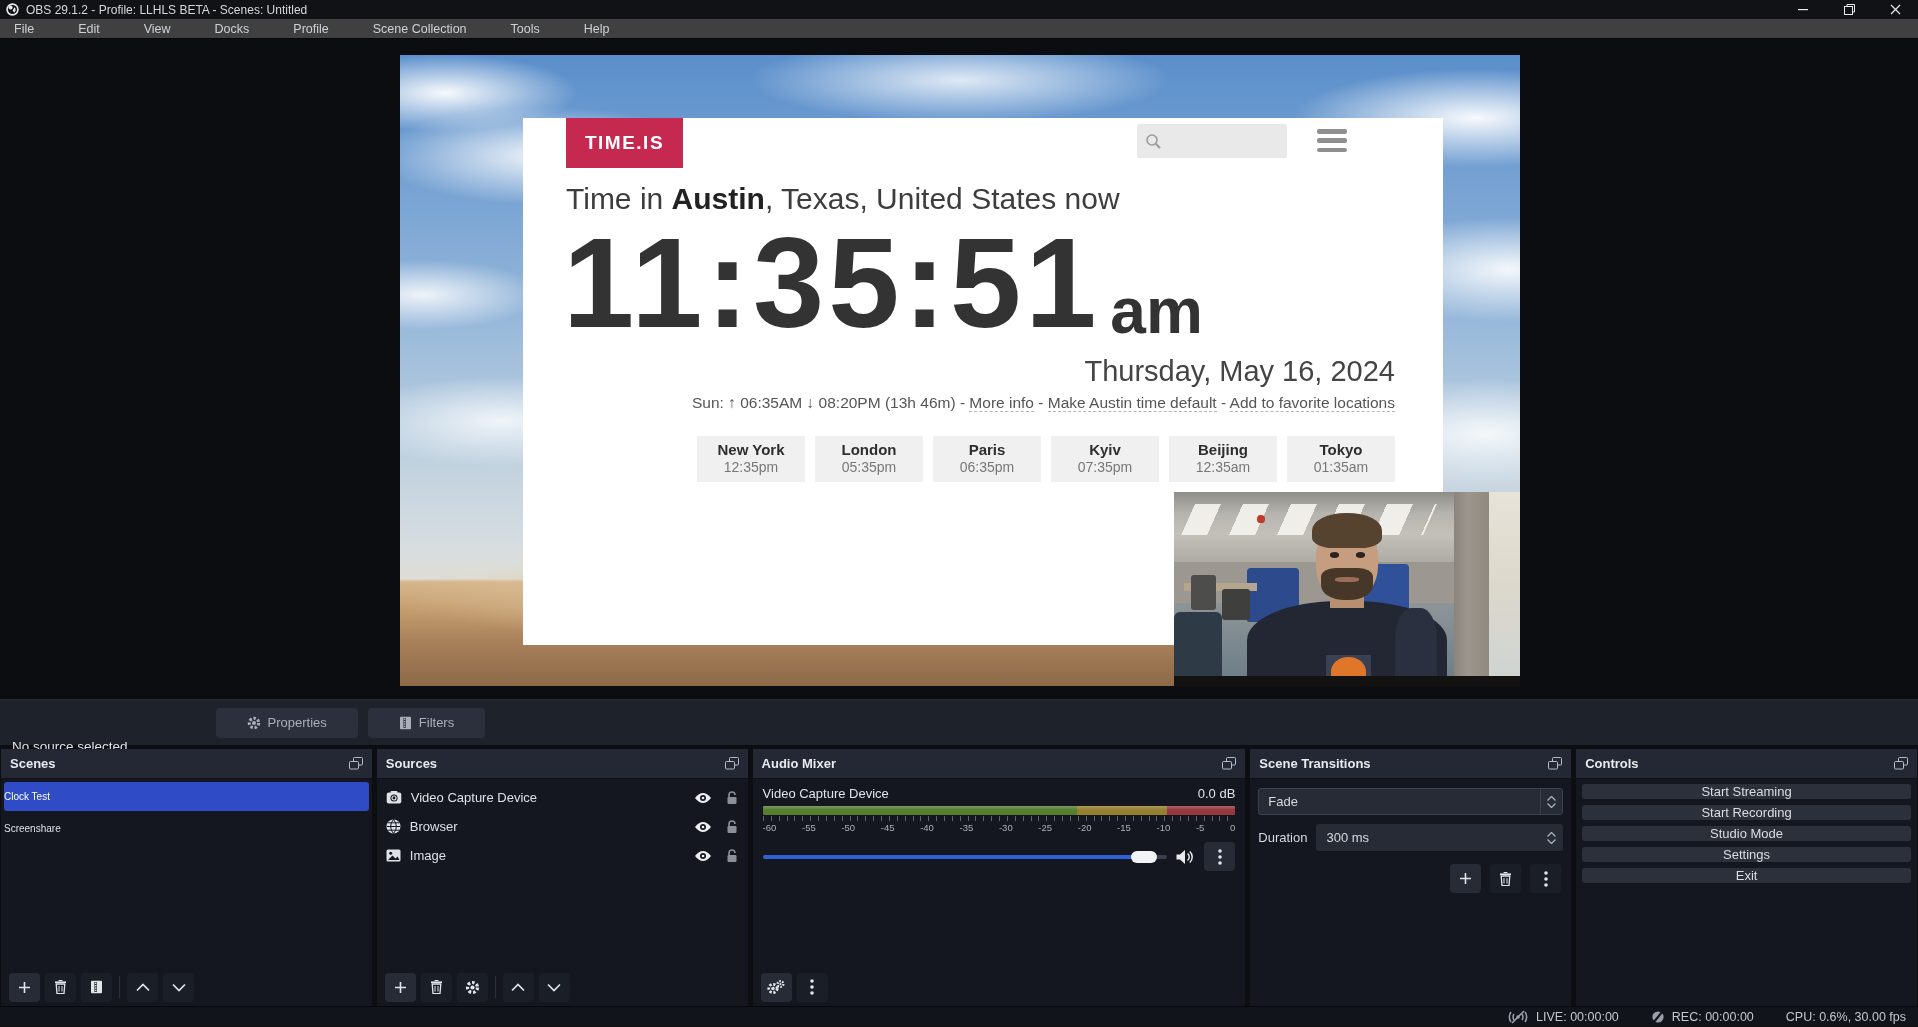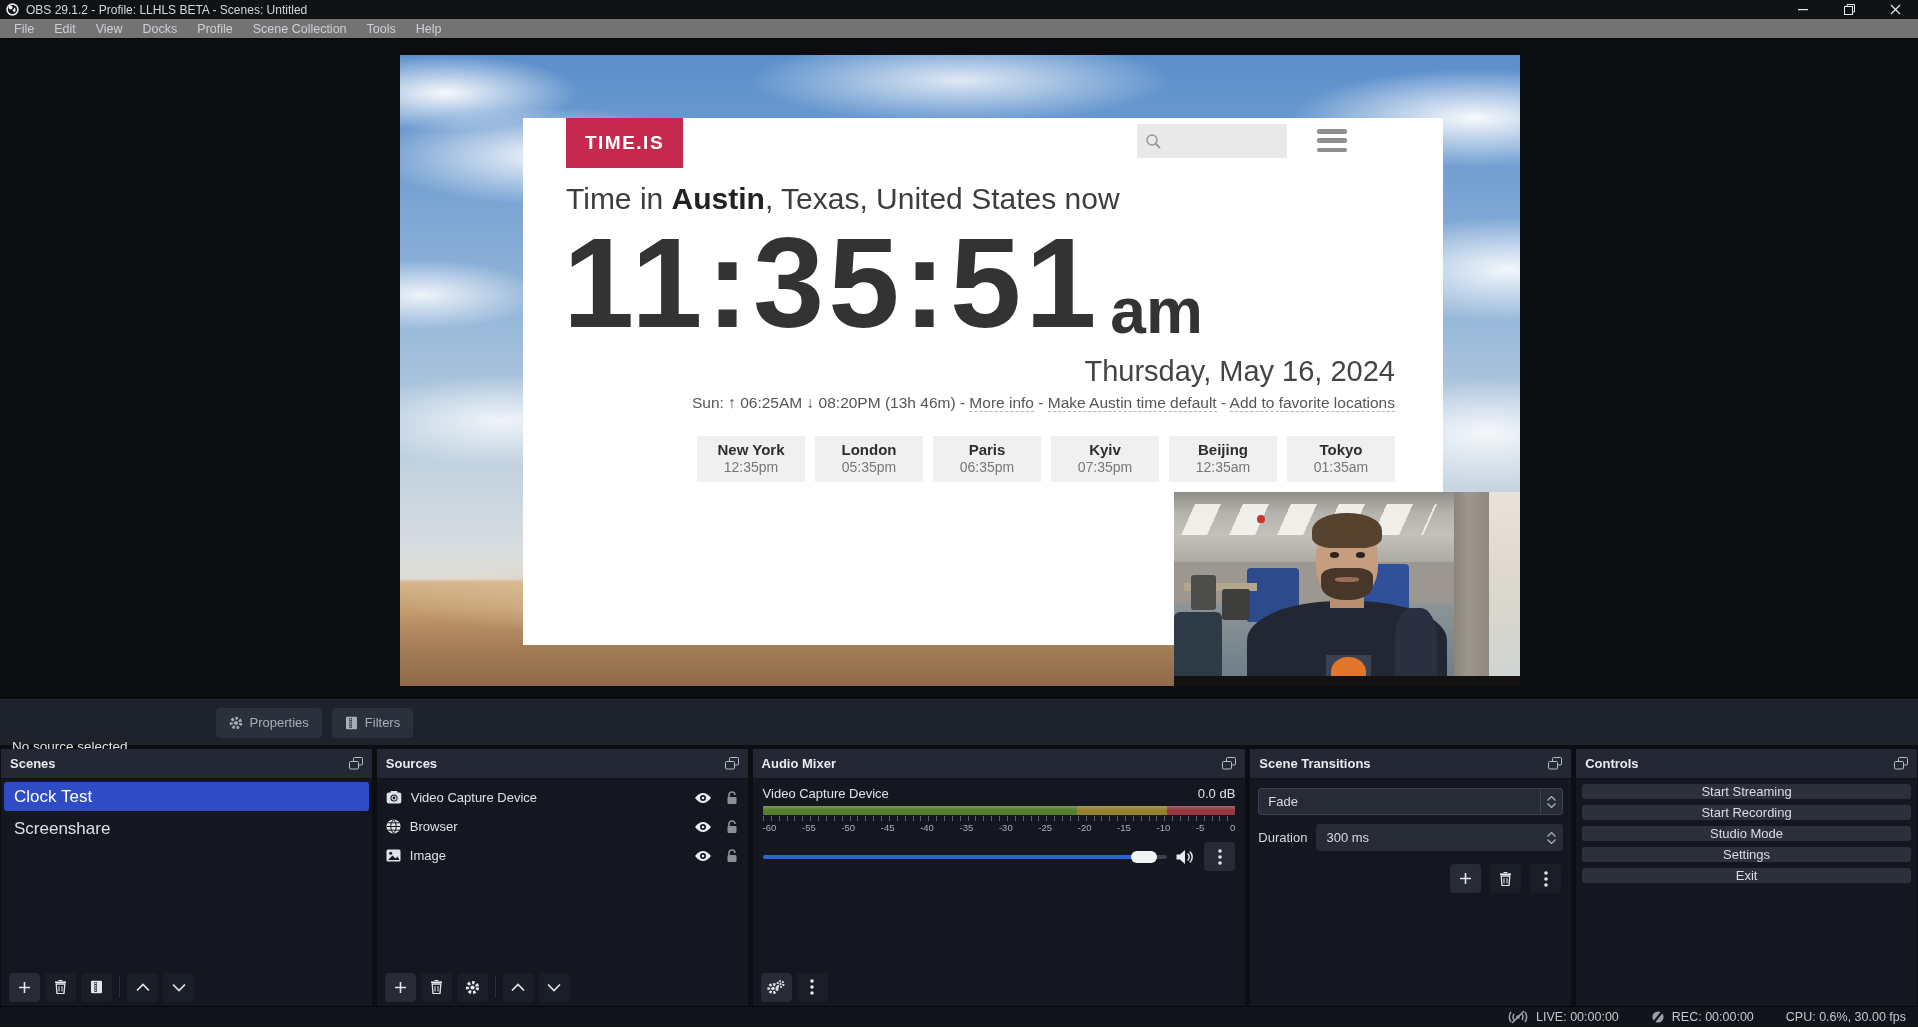--- a/index.html
+++ b/index.html
@@ -8,21 +8,21 @@
   .app { position:relative; width:1918px; height:1027px; background:#0b0d10; color:#dfe2e6; }
 
   
   .titlebar { height:19px; background:#101216; display:flex; align-items:center; font-size:12px; color:#d5d7db; }
   .titlebar .logo { width:13px; height:13px; margin:0 7px 0 6px; }
   .titlebar .title { flex:1; white-space:nowrap; }
   .winbtns { display:flex; height:19px; }
   .winbtn { width:46px; height:19px; display:flex; align-items:center; justify-content:center; color:#e7e9ec; }
 
   
-  .menubar { height:20px; background:#737373; display:flex; align-items:center; padding-left:4px; border-bottom:1px solid #05070a; }
+  .menubar { height:20px; background:#404040; display:flex; align-items:center; padding-left:4px; border-bottom:1px solid #05070a;gap:24px; }
   .menu-item { padding:0 10px; font-size:12.5px; color:#cdd1d7; line-height:20px; }
 
   
   .preview { position:relative; height:660px; background:#0b0d10; }
   .video { position:absolute; left:400px; top:16px; width:1120px; height:631px; overflow:hidden; background:#7fa9d6; }
   .desert {
     position:absolute; inset:0;
     background-image:
       radial-gradient(ellipse 190px 55px at 4% 6%,  rgba(255,255,255,.95), rgba(255,255,255,0) 70%),
       radial-gradient(ellipse 240px 70px at 13% 16%, rgba(255,255,255,.9), rgba(255,255,255,0) 70%),
@@ -83,40 +83,40 @@
   .wc-hair { position:absolute; left:40%; top:11%; width:20%; height:18%; background:#55422f; border-radius:50% 50% 30% 30%; }
   .wc-eyeL { position:absolute; left:45%; top:31%; width:2.6%; height:2.8%; background:#2c2420; border-radius:50%; }
   .wc-eyeR { position:absolute; left:52.5%; top:31%; width:2.6%; height:2.8%; background:#2c2420; border-radius:50%; }
   .wc-beard { position:absolute; left:42.5%; top:39%; width:15%; height:16.5%; background:#463728; border-radius:28% 28% 46% 46%; }
   .wc-mouth { position:absolute; left:46.5%; top:44%; width:7%; height:2.4%; background:#9a6e58; border-radius:40%; }
   .wc-bottom { position:absolute; left:0; bottom:0; right:0; height:5%; background:#141210; }
 
   
   .srcbar { height:46px; background:#1d222b; display:flex; align-items:center; padding:0 12px; border-top:1px solid #262b34; }
   .srcbar .status { font-size:13.5px; color:#dfe2e6;margin-top:48px; }
-  .tool-btn { height:30px; display:flex; align-items:center; gap:7px; background:#2b303c; border-radius:4px; padding:0 13px;
+  .tool-btn { height:30px; display:flex; align-items:center; gap:7px; background:#2b303c; border-radius:4px; padding:0 31px;
               color:#a9afb9; font-size:13px; }
   .srcbar .tool-btn.first { margin-left:88px; }
   .srcbar .tool-btn + .tool-btn { margin-left:10px; }
 
   
   .docks { height:261px; background:#0c0e12; display:flex; gap:5px; padding:4px 1px 0 1px; }
   .panel { background:#14171f; display:flex; flex-direction:column; overflow:hidden; }
   .p-scenes { width:371px; } .p-sources { width:371px; } .p-mixer { width:493px; } .p-trans { width:321px; } .p-controls { width:341px; }
   .panel-header { height:30px; min-height:30px; background:#232834; display:flex; align-items:center; justify-content:space-between;
                   padding:0 9px; border-bottom:1px solid #0e1117; }
   .panel-title { font-size:13px; font-weight:bold; color:#e8eaee; }
   .panel-body { flex:1; position:relative; }
   .panel-toolbar { height:38px; min-height:38px; display:flex; align-items:center; gap:5px; padding:0 8px; }
   .icon-btn { width:31px; height:29px; border-radius:4px; background:#262b35; display:flex; align-items:center; justify-content:center; color:#e2e5ea; }
   .icon-btn.dark { background:#1a1e26; }
   .tb-sep { width:1px; height:22px; background:#2b313c; margin:0 2px; }
 
   
-  .scene-item { margin:3px; height:29px; display:flex; align-items:center; padding-left:10px; font-size:17px; color:#dde0e5; border-radius:3px; }
+  .scene-item { margin:3px; height:29px; display:flex; align-items:center; padding-left:0; font-size:10px; color:#dde0e5; border-radius:3px; }
   .scene-item.selected { background:#2f4bc6; color:#fff; }
   .source-row { height:29px; display:flex; align-items:center; padding:0 10px 0 9px; font-size:13px; color:#dde0e5; gap:9px; }
   .source-row .grow { flex:1; }
   .src-state { display:flex; align-items:center; gap:14px; }
 
   
   .mix-body { padding:7px 10px 0 10px; }
   .mix-row1 { display:flex; justify-content:space-between; font-size:13px; color:#dfe2e6; }
   .meter { margin-top:5px; height:9px; border-radius:1px;
      background:linear-gradient(180deg, rgba(255,255,255,.22), rgba(255,255,255,0) 45%),
@@ -222,21 +222,21 @@
 
         <div class="ti-head"><span>Time in </span><b>Austin</b><span>, Texas, United States now</span></div>
 
         <div class="ti-time">
           <span class="ti-digits">11:35:51</span>
           <span class="ti-ampm">am</span>
         </div>
 
         <div class="ti-date">Thursday, May 16, 2024</div>
 
-        <div class="ti-sun"><span>Sun: ↑ 06:25AM ↓ 08:20PM (13h 46m) - </span><span class="lnk">More info</span><span> - </span><span class="lnk">Make Austin time default</span><span> - </span><span class="lnk">Add to favorite locations</span></div>
+        <div class="ti-sun"><span>Sun: ↑ 06:35AM ↓ 08:20PM (13h 46m) - </span><span class="lnk">More info</span><span> - </span><span class="lnk">Make Austin time default</span><span> - </span><span class="lnk">Add to favorite locations</span></div>
 
         <div class="ti-cities">
           <div class="ti-city">
               <div class="c-name">New York</div>
               <div class="c-time">12:35pm</div>
             </div>
           <div class="ti-city">
               <div class="c-name">London</div>
               <div class="c-time">05:35pm</div>
             </div>

